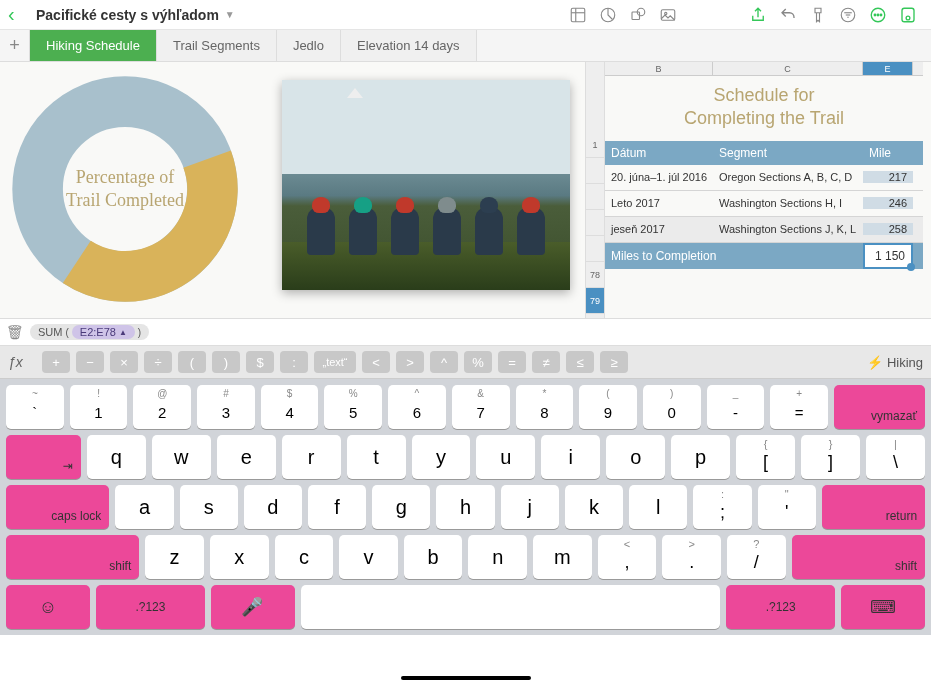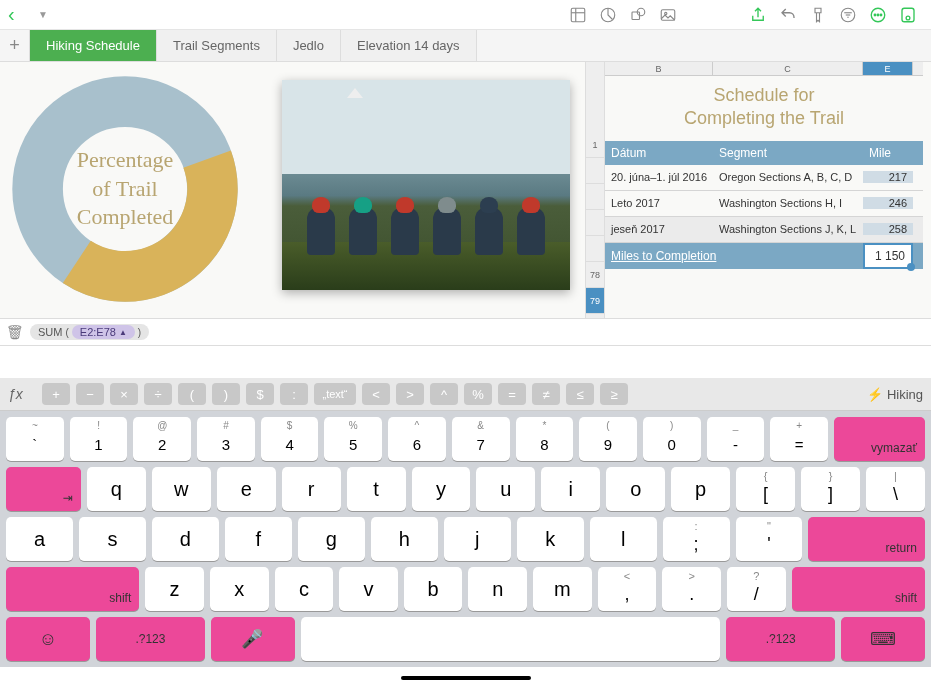--- a/index.html
+++ b/index.html
@@ -21,21 +21,21 @@
 .sheet-tab { padding: 0 16px; display: flex; align-items: center; font-size: 13px; color: #666; background: #f0f0f0; border-right: 1px solid #ddd; cursor: pointer; text-align: right; }
 .sheet-tab.active { background: #4caf50; color: #fff; }
 
 
 .canvas { position: relative; height: 256px; background: #f9f9f7; }
 
 
 .chart-wrap { position: absolute; left: 10px; top: 12px; width: 250px; height: 232px; }
 .donut { width: 230px; height: 230px; position: relative; }
 .donut svg { width: 100%; height: 100%; }
-.chart-label { position: absolute; top: 50%; left: 50%; transform: translate(-50%, -50%); text-align: center; font-family: Georgia, serif; color: #b8a571; font-size: 22px; line-height: 1.3; width: 120px; }
+.chart-label { position: absolute; top: 50%; left: 50%; transform: translate(-50%, -50%); text-align: center; font-family: Georgia, serif; color: #b8a571; font-size: 18px; line-height: 1.3; width: 120px; }
 
 
 .photo { position: absolute; left: 282px; top: 18px; width: 288px; height: 210px; background: linear-gradient(to bottom, #d8e4e8 0%, #d8e4e8 45%, #6b8a92 45%, #5a7a82 55%, #4a5d3a 60%, #3a4d2a 100%); box-shadow: 0 3px 10px rgba(0,0,0,0.3); overflow: hidden; }
 .photo::before { content: ''; position: absolute; top: 8px; left: 65px; width: 16px; height: 10px; background: #eee; clip-path: polygon(0 100%, 50% 0, 100% 100%); }
 .persons { position: absolute; bottom: 35px; left: 50%; transform: translateX(-50%); display: flex; gap: 14px; }
 .person { width: 28px; height: 48px; background: #2a3a4a; border-radius: 12px 12px 4px 4px; position: relative; }
 .person::before { content: ''; position: absolute; top: -10px; left: 5px; width: 18px; height: 16px; border-radius: 50% 50% 40% 40%; }
 .person.red::before { background: #c0392b; }
 .person.teal::before { background: #16a085; }
 .person.gray::before { background: #7f8c8d; }
@@ -53,34 +53,34 @@
 .col-headers { height: 14px; display: flex; background: #eee; border-bottom: 1px solid #ccc; }
 .col-h { font-size: 9px; color: #666; display: flex; align-items: center; justify-content: center; border-right: 1px solid #ccc; }
 .col-h.sel { background: #4a90c2; color: #fff; }
 .table-title { text-align: center; font-family: Georgia, serif; color: #b8a571; font-size: 18px; padding: 8px 0 10px; line-height: 1.3; }
 .thead { display: flex; background: #7ba8c4; color: #fff; font-size: 12px; height: 24px; align-items: center; }
 .th { padding: 0 6px; }
 .trow { display: flex; height: 26px; align-items: center; font-size: 11px; color: #333; border-bottom: 1px solid #d5d5d5; }
 .trow.alt { background: #ebebeb; }
 .td { padding: 0 6px; white-space: nowrap; overflow: hidden; }
 .td.mile { text-align: right; background: #d0dce5; }
-.tfoot { display: flex; background: #7ba8c4; color: #fff; font-size: 12px; height: 26px; align-items: center; position: relative; text-decoration: underline; }
+.tfoot { display: flex; background: #7ba8c4; color: #fff; font-size: 12px; height: 26px; align-items: center; position: relative; }
 .tfoot .sel-cell { background: #fff; color: #333; border: 2px solid #4a90c2; text-align: right; padding: 0 6px; height: 100%; display: flex; align-items: center; justify-content: flex-end; position: relative; }
 .tfoot .sel-cell::after { content: ''; position: absolute; right: -4px; bottom: -4px; width: 8px; height: 8px; background: #4a90c2; border-radius: 50%; }
 .c1 { width: 108px; } .c2 { width: 150px; } .c3 { width: 50px; }
 
 
 .formula-bar { height: 28px; background: #fff; border-top: 1px solid #ddd; border-bottom: 1px solid #ddd; display: flex; align-items: center; padding: 0 6px; gap: 4px; }
 .fb-icon { width: 20px; color: #888; cursor: pointer; font-size: 14px; }
 .fb-pill { background: #e5e5e5; border-radius: 10px; padding: 1px 8px; font-size: 11px; color: #555; display: inline-flex; align-items: center; gap: 3px; }
 .fb-pill.ref { background: #cfc4e8; color: #4a3a7a; }
 .fb-caret { font-size: 8px; }
 
 
-.fx-bar { height: 32px; background: #e8e8e8; display: flex; align-items: center; padding: 16px 8px; gap: 6px; border-bottom: 1px solid #ccc; margin-top: 32px; }
+.fx-bar { height: 32px; background: #e8e8e8; display: flex; align-items: center; padding: 16px 8px; gap: 6px; border-bottom: 1px solid #ccc; }
 .fx-label { font-style: italic; font-size: 14px; color: #666; width: 28px; }
 .fx-btn { background: #c8c8c8; color: #fff; border-radius: 4px; min-width: 28px; height: 22px; display: flex; align-items: center; justify-content: center; font-size: 13px; cursor: pointer; padding: 0 6px; }
 .fx-btn.wide { min-width: 42px; font-size: 11px; }
 .fx-spacer { flex: 1; }
 .fx-cell { color: #555; font-size: 13px; }
 
 
 .keyboard { background: #d1d4d9; padding: 6px; }
 .krow { display: flex; gap: 6px; margin-bottom: 6px; }
 .key { background: #fff; border-radius: 5px; box-shadow: 0 1px 0 #999; display: flex; flex-direction: column; align-items: center; justify-content: center; cursor: pointer; position: relative; height: 44px; }
@@ -96,20 +96,21 @@
 .key .psub { font-size: 11px; color: #888; position: absolute; top: 3px; }
 .key .pmain { font-size: 18px; margin-top: 10px; }
 
 .home-ind { position: absolute; bottom: 4px; left: 50%; transform: translateX(-50%); width: 130px; height: 4px; background: #000; border-radius: 3px; }
 </style>
 </head>
 <body>
 
 <div class="top-bar">
   <div class="back-btn">‹</div>
+  <div class="doc-title">Pacifické cesty s výhľadom</div>
   <div class="doc-caret">▼</div>
   <div class="top-spacer"></div>
   <div class="top-icon">
       <svg viewBox="0 0 24 24" fill="none" stroke="currentColor" stroke-width="1.5">
         <rect x="3" y="3" width="18" height="18" rx="2"></rect>
         <line x1="3" y1="9" x2="21" y2="9"></line>
         <line x1="9" y1="3" x2="9" y2="21"></line>
       </svg>
     </div>
   <div class="top-icon">
@@ -360,20 +361,21 @@
     <div class="key letter">
         <span class="psub">}</span>
         <span class="pmain">]</span>
       </div>
     <div class="key letter">
         <span class="psub">|</span>
         <span class="pmain">\</span>
       </div>
   </div>
   <div class="krow">
+    <div class="key dark fn" style="flex:1.5">caps lock</div>
     <div class="key letter">a</div>
     <div class="key letter">s</div>
     <div class="key letter">d</div>
     <div class="key letter">f</div>
     <div class="key letter">g</div>
     <div class="key letter">h</div>
     <div class="key letter">j</div>
     <div class="key letter">k</div>
     <div class="key letter">l</div>
     <div class="key letter">

